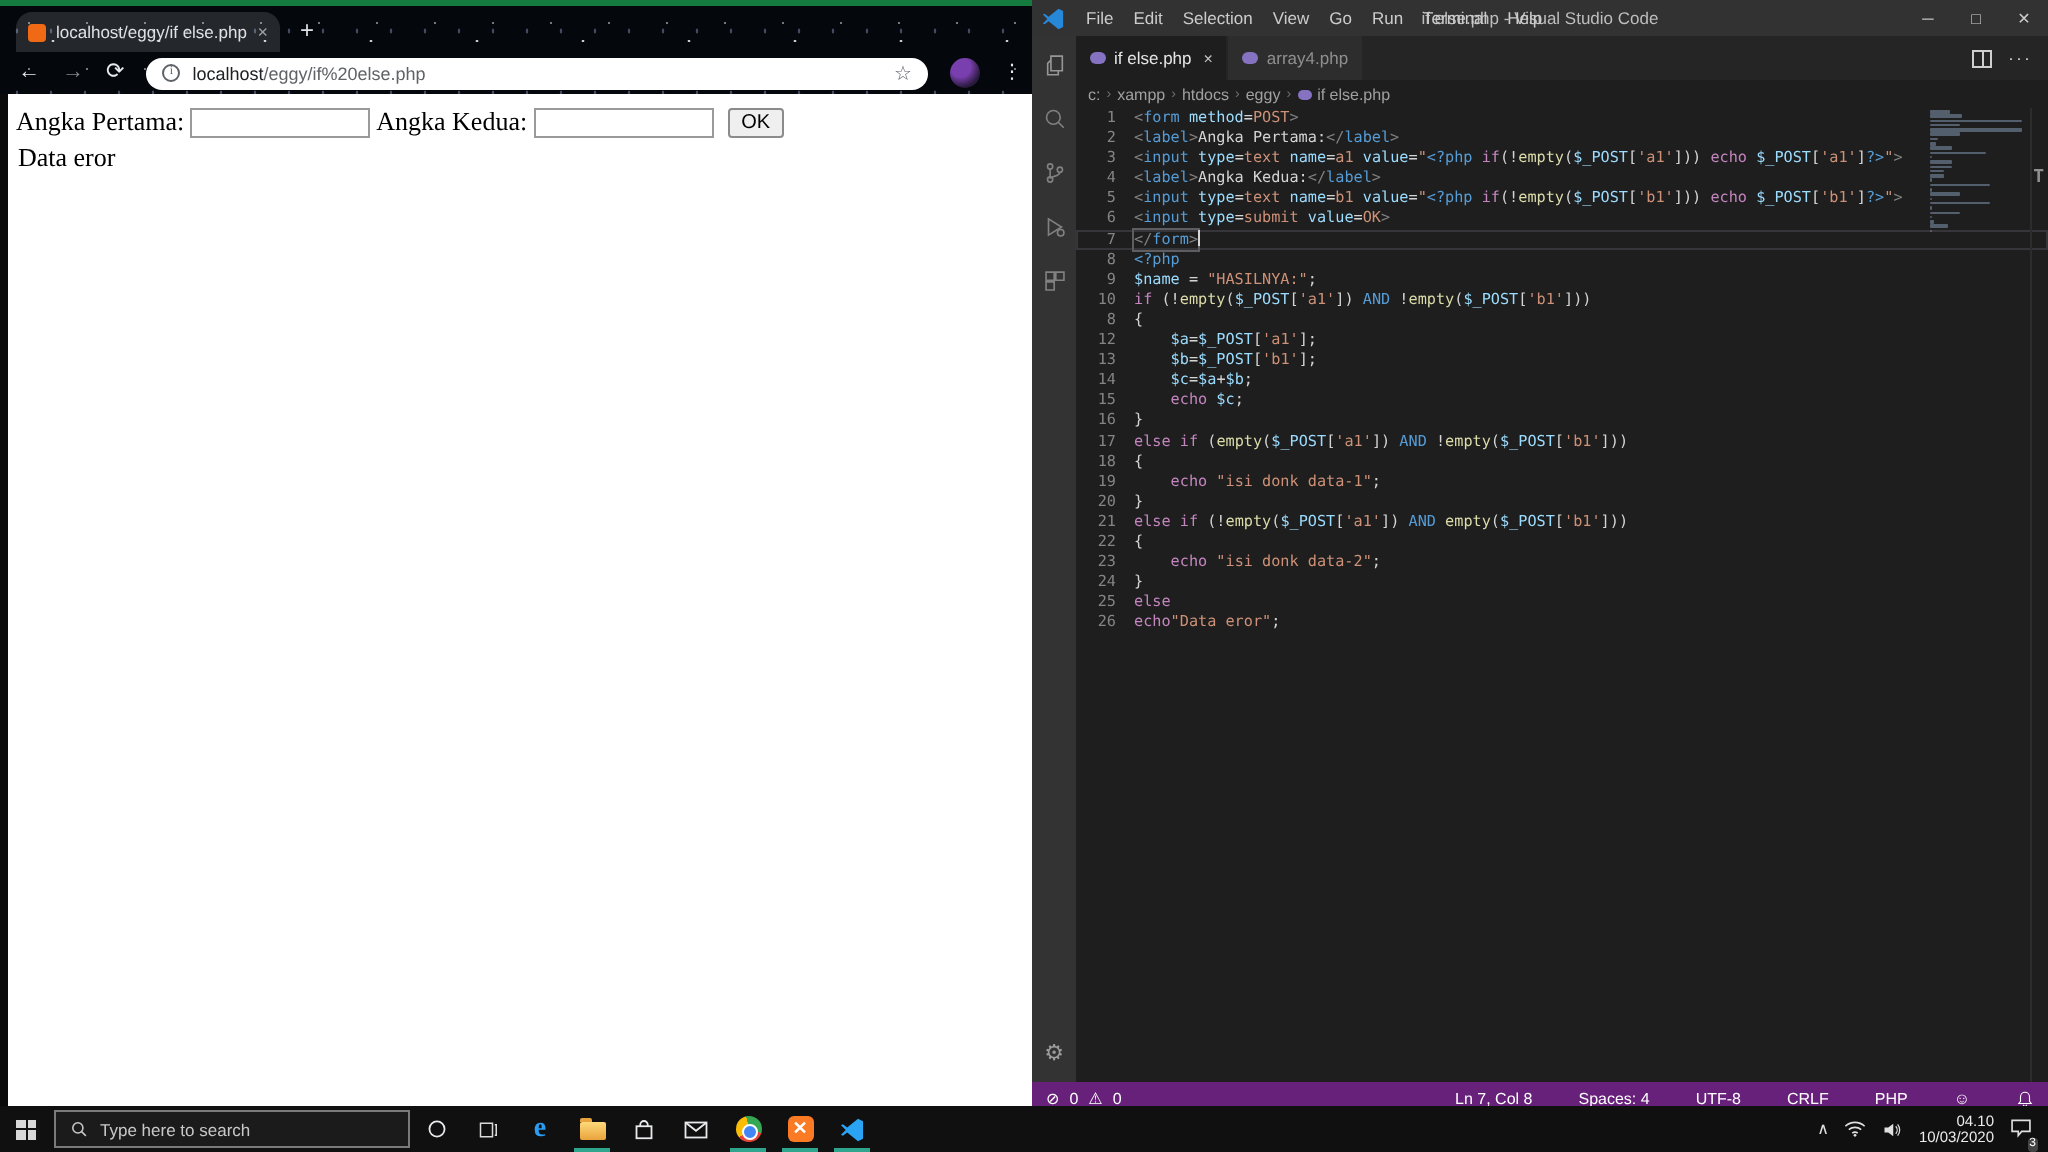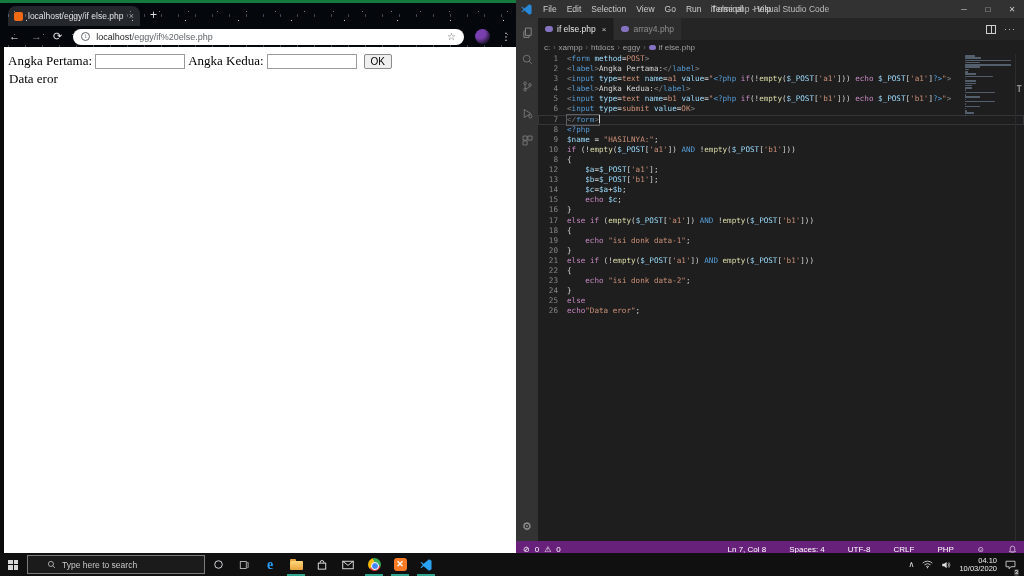--- a/index.html
+++ b/index.html
@@ -69,36 +69,36 @@
   .breadcrumb { position:absolute; left:6px; top:22px; right:0; height:14px; display:flex; align-items:center; gap:3px; font-size:8px; color:#a0a0a0; white-space:nowrap; }
   .crumb-sep { color:#6e6e6e; font-size:7px; }
   .code-area { position:absolute; left:0; top:36px; right:0; bottom:0; font-family:"DejaVu Sans Mono","Liberation Mono",monospace; font-size:7.6px; }
   .cl { display:flex; height:10.1px; line-height:10.1px; white-space:pre; }
   .cl .ln { width:20px; text-align:right; color:#858585; margin-right:9px; flex:none; }
   .cl.cur { box-shadow:inset 0 0 0 1px #35353a; }
   .tok-pun{color:#808080} .tok-tag{color:#569cd6} .tok-attr{color:#9cdcfe}
   .tok-str{color:#ce9178} .tok-kw{color:#c586c0} .tok-op{color:#d4d4d4}
   .tok-fn{color:#dcdcaa} .tok-var{color:#9cdcfe} .tok-php{color:#569cd6}
   .tok-and{color:#569cd6} .tok-txt{color:#d4d4d4}
-  .boxed { outline:1px solid #5e5e62;font-family:Liberation Mono, monospace; }
+  .boxed { outline:1px solid #5e5e62; }
   .cursor { display:inline-block; width:1px; height:8px; background:#d7d7d7; vertical-align:middle; }
   .minimap { position:absolute; right:9px; top:1px; width:50px; height:70px; }
   .mm-bar { height:1.5px; margin-bottom:.8px; background:rgba(130,150,175,.55); border-radius:.5px; }
   .scroll-divider { position:absolute; right:8px; top:0; bottom:0; width:1px; background:#2c2c2c; }
   .t-glyph { position:absolute; right:2px; top:30px; color:#8f8f8f; font-size:9px; font-weight:bold; }
   .vs-statusbar { position:absolute; left:0; bottom:0; width:508px; height:16px; background:#68217a; color:#ffffff; display:flex; align-items:center; font-size:8px; padding:0 7px; gap:5px; }
   .sb-right { margin-left:auto; display:flex; align-items:center; gap:23px; }
   .sb-ico { font-size:8px; }
 
   
   #taskbar { position:absolute; left:0; top:553px; width:1024px; height:23px; background:#101010; display:flex; align-items:center; z-index:5; }
   .tb-start { width:26px; height:23px; display:flex; align-items:center; justify-content:center; }
   .win-flag { width:10px; height:10px; display:grid; grid-template-columns:1fr 1fr; grid-template-rows:1fr 1fr; gap:1px; }
   .win-flag div { background:#d8d8d8; }
-  .tb-search { width:178px; height:19px; background:#1b1b1b; border:1px solid #7a7a7a; display:flex; align-items:center; gap:6px; padding:0 19px; margin-left:1px; }
+  .tb-search { width:178px; height:19px; background:#1b1b1b; border:1px solid #7a7a7a; display:flex; align-items:center; gap:6px; padding:0 7px; margin-left:1px; }
   .tb-search span { font-size:8.5px; color:#c8c8c8; white-space:nowrap; }
   .tb-btn { width:26px; height:23px; display:flex; align-items:center; justify-content:center; position:relative; }
   .tb-ul { position:absolute; bottom:0; left:4px; width:18px; height:2px; background:#2ea58c; }
   .edge-e { color:#2a9df2; font-size:14px; font-weight:bold; font-family:"Liberation Serif",serif; }
   .folder-ico { width:13px; height:9px; background:linear-gradient(#ffd97a,#eliminated) ; background:linear-gradient(#ffd97a,#e8a33d); border-radius:1px; position:relative; margin-top:2px; }
   .folder-ico::before { content:""; position:absolute; left:0; top:-2px; width:6px; height:2px; background:#e8a33d; border-radius:1px 1px 0 0; }
   .chrome-ball { width:13px; height:13px; border-radius:50%;
     background:conic-gradient(from 110deg, #ea4335 0 33%, #fbbc05 0 66%, #34a853 0 100%); position:relative; }
   .chrome-ball::after { content:""; position:absolute; left:3.5px; top:3.5px; width:6px; height:6px; background:#4285f4; border:1px solid #fff; border-radius:50%; }
   .xampp-ico { width:13px; height:13px; background:#fb7a24; border-radius:3px; color:#fff; font-size:9px; font-weight:bold; text-align:center; line-height:13px; }

